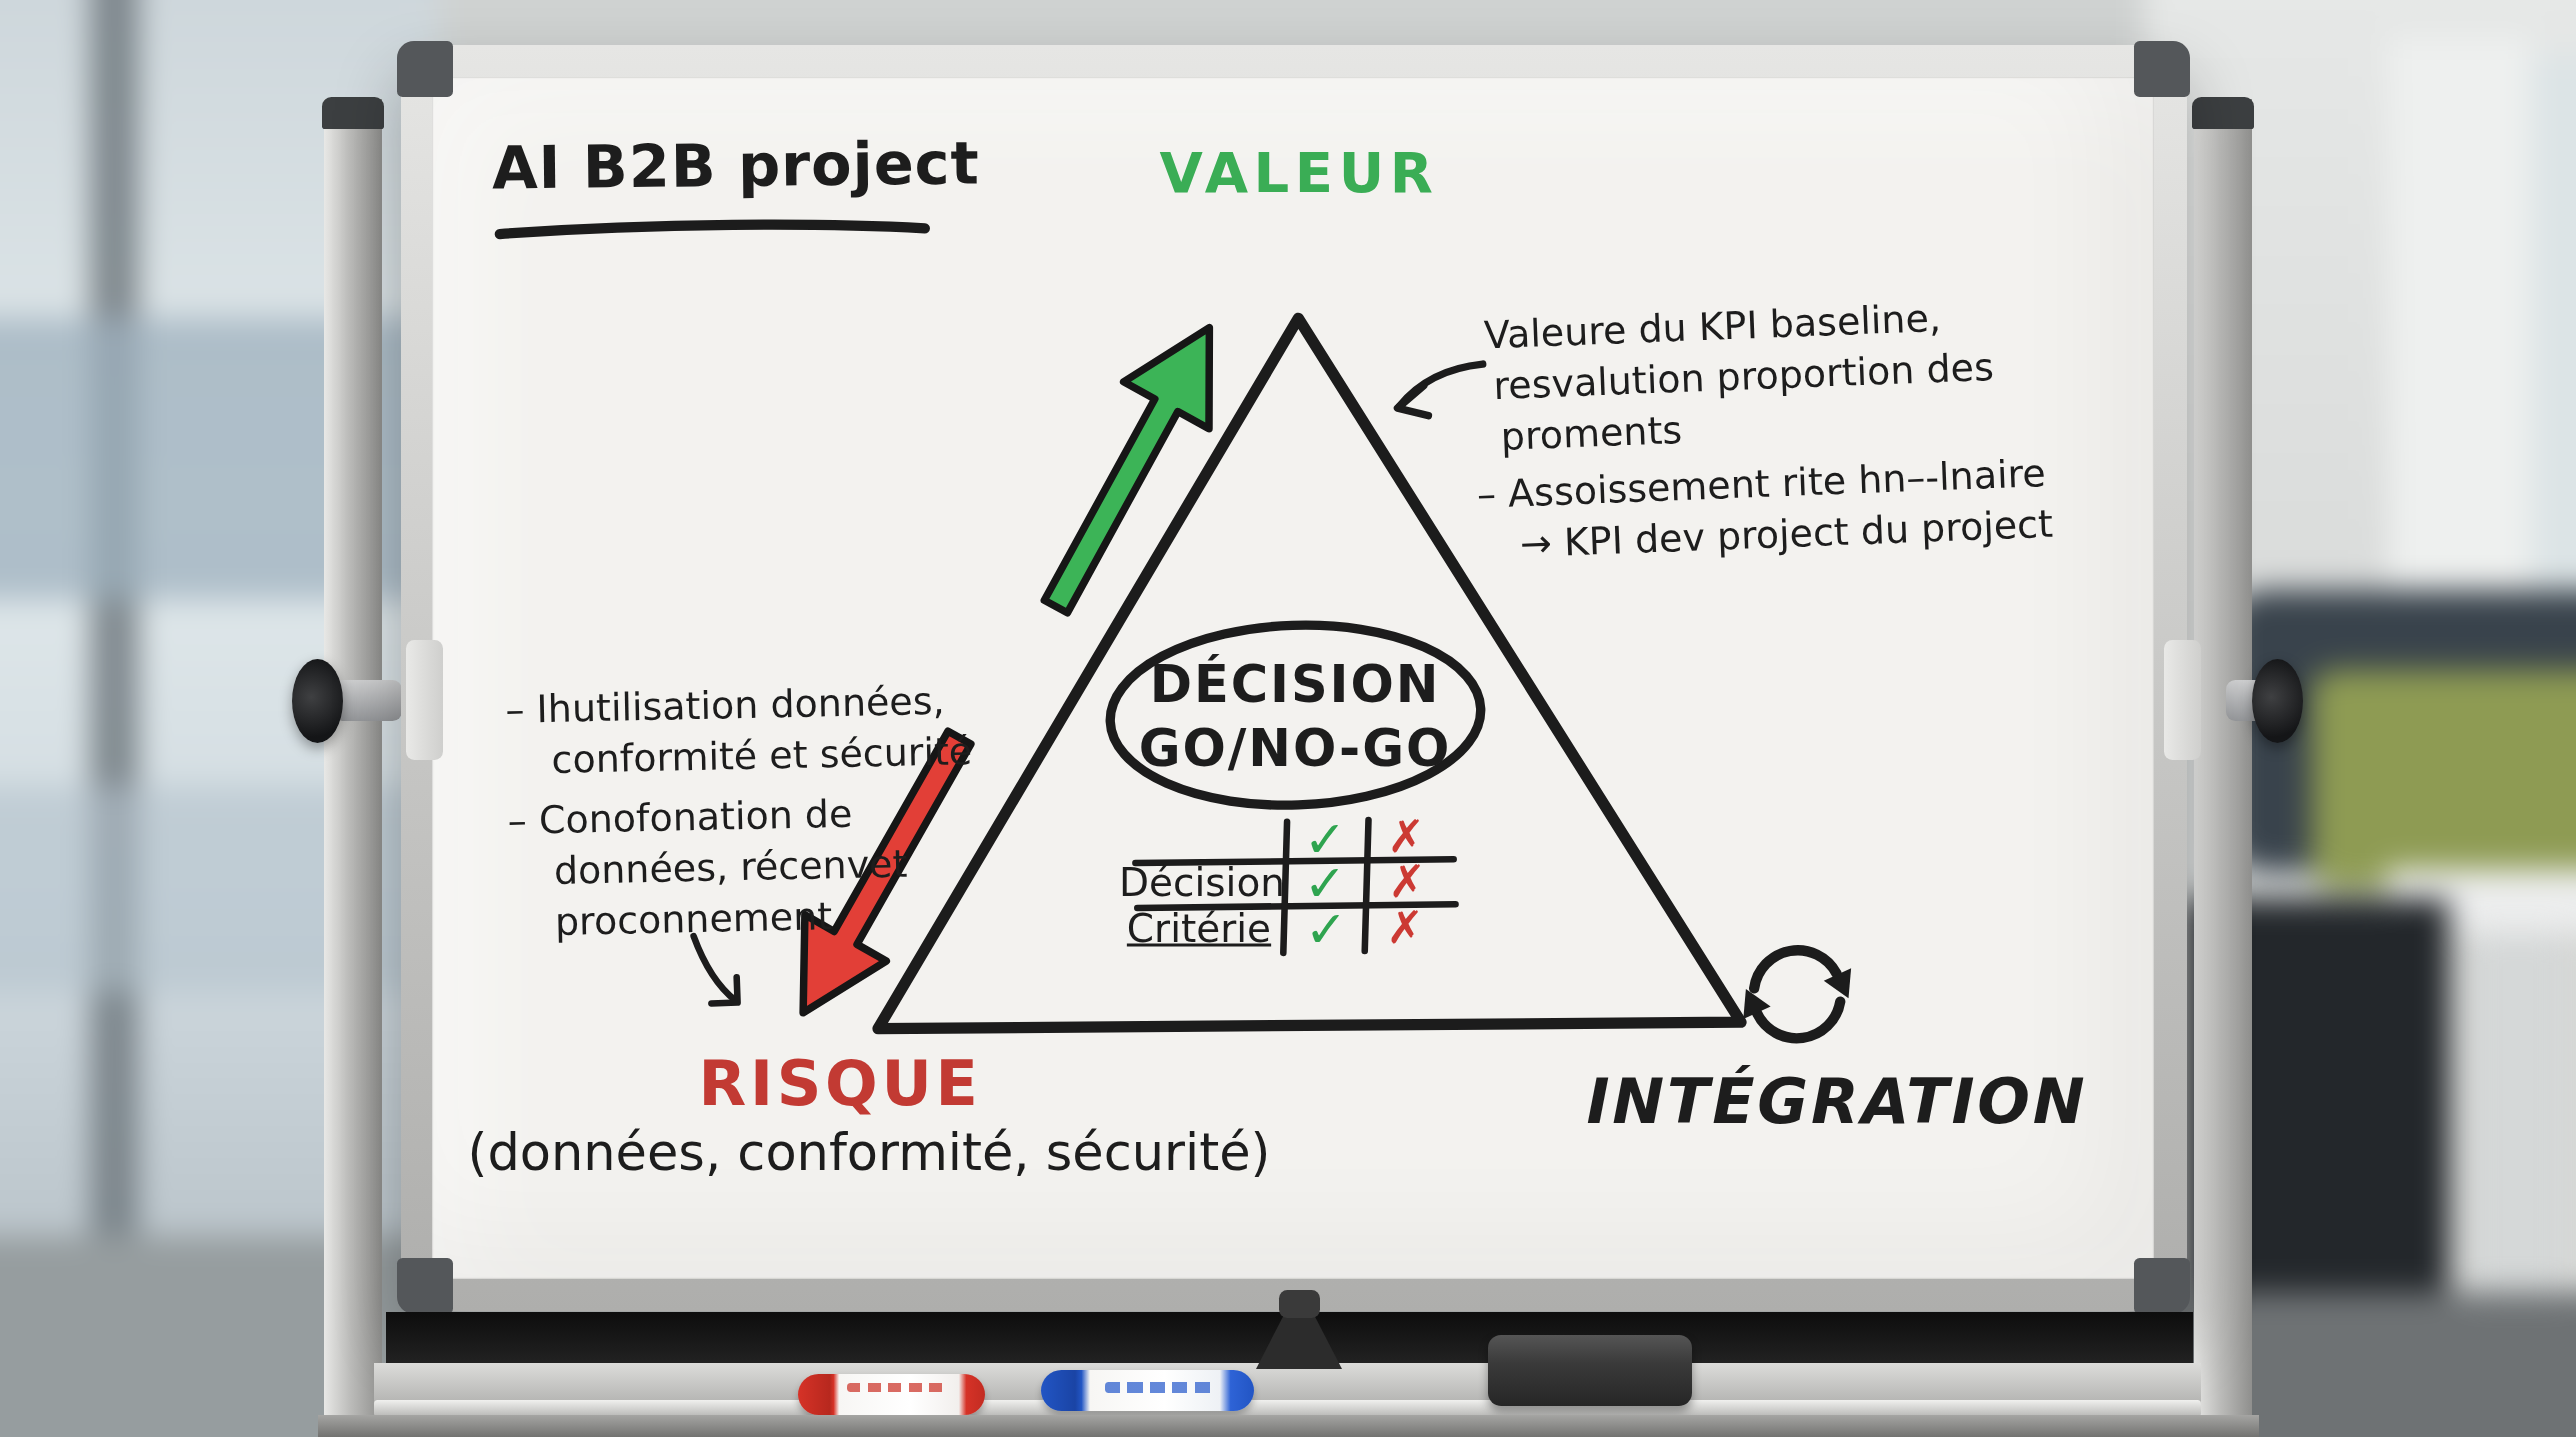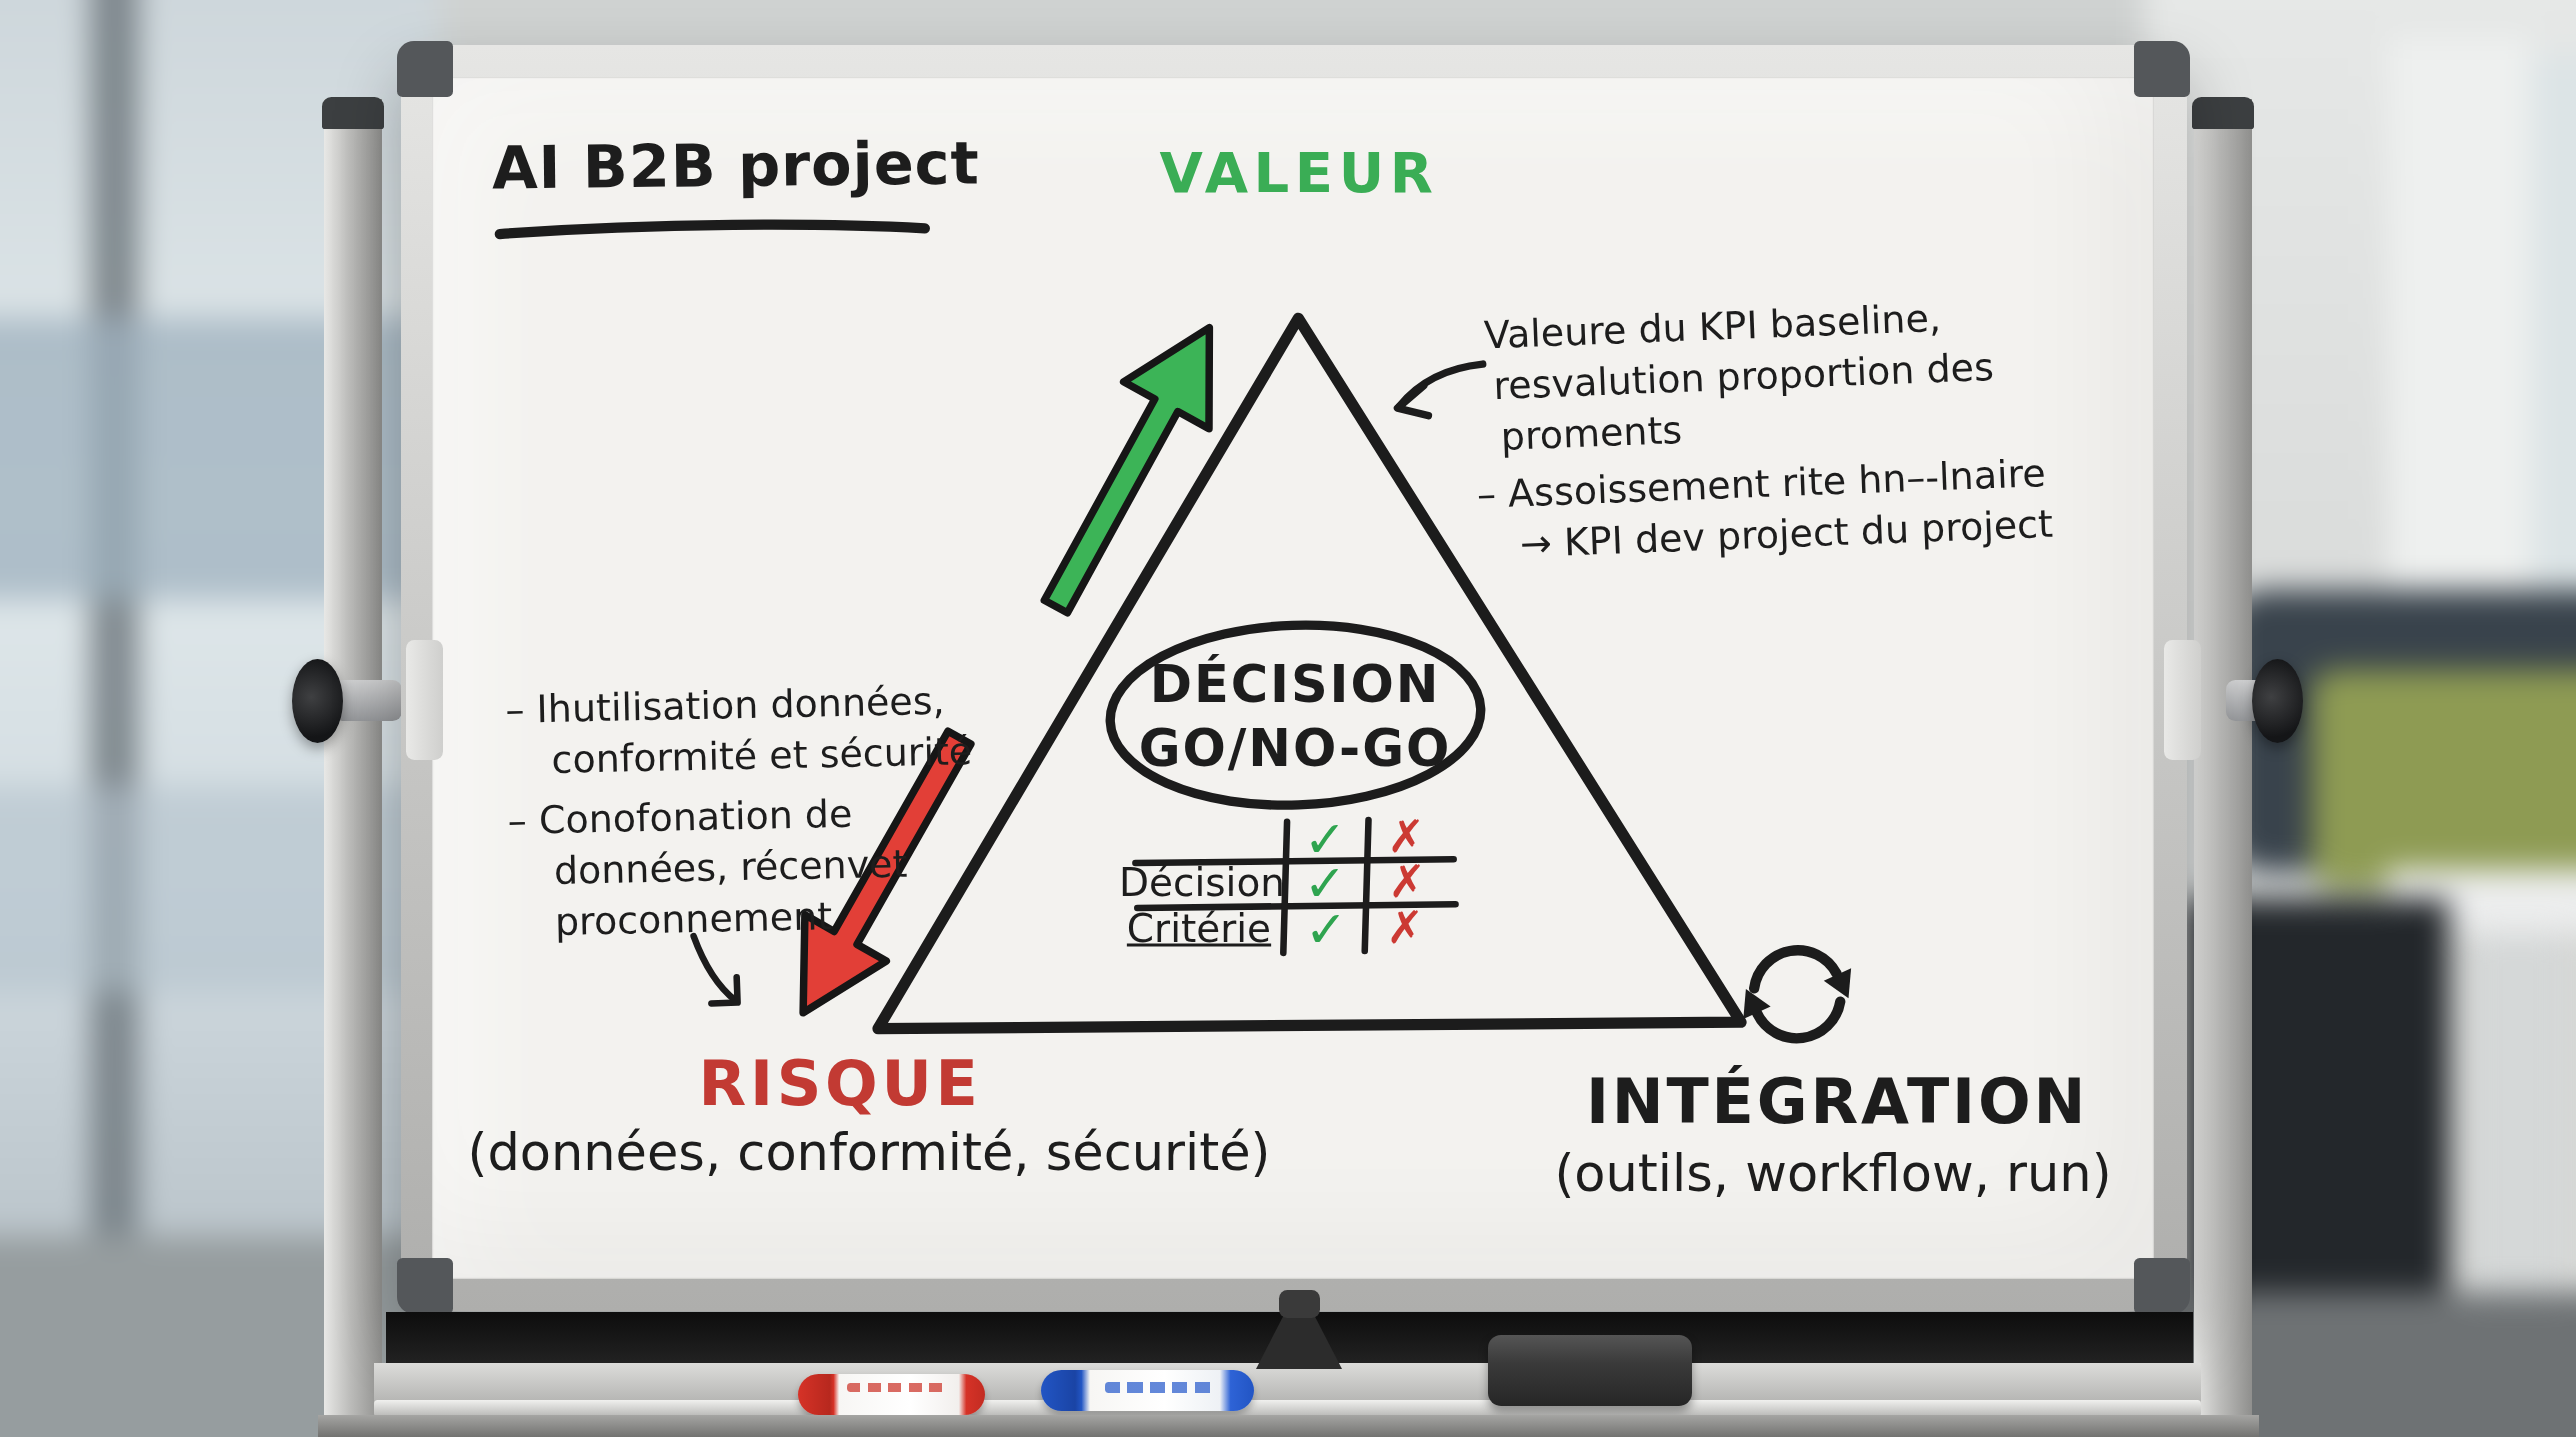--- a/index.html
+++ b/index.html
@@ -135,22 +135,21 @@
   <div class="abs cc" style="left:1325px;top:839px;font-size:51px;font-weight:bold;color:#2ea44f;">✓</div>
   <div class="abs cc" style="left:1325px;top:883px;font-size:51px;font-weight:bold;color:#2ea44f;">✓</div>
   <div class="abs cc" style="left:1326px;top:929px;font-size:51px;font-weight:bold;color:#2ea44f;">✓</div>
   <div class="abs cc" style="left:1406px;top:836px;font-size:45px;font-weight:bold;color:#cc3a33;">✗</div>
   <div class="abs cc" style="left:1407px;top:881px;font-size:45px;font-weight:bold;color:#cc3a33;">✗</div>
   <div class="abs cc" style="left:1405px;top:927px;font-size:45px;font-weight:bold;color:#cc3a33;">✗</div>
 
   <div class="abs cx h-label" style="left:840px;top:1047px;font-size:62px;letter-spacing:3.7px;color:#c23a33;">RISQUE</div>
   <div class="abs cx ink" style="left:869px;top:1123px;font-size:51px;">(données, conformité, sécurité)</div>
 
-  <div class="abs cx ink h-label" style="left:1837px;top:1065px;font-size:62px;letter-spacing:2.8px;">INTÉGRATION</div>
-  <div class="abs cx ink" style="left:1833px;top:1144px;font-size:51px;">(outils, workflow, run)</div>
+  <div class="abs cx ink h-label" style="left:1837px;top:1065px;font-size:62px;letter-spacing:2.8px;font-style:italic;">INTÉGRATION</div>
 
   <div class="gap"></div>
   <div class="tray"></div>
   <div class="tray-lip"></div>
   <div class="clip"></div>
   <div class="clip-knob"></div>
   <div class="marker" style="left:798px;top:1374px;width:187px;
        background:linear-gradient(90deg,#d63227 0%,#b7281e 17%,#d63227 19%,#f7f6f4 22%,#ffffff 60%,#f2efed 86%,#d63227 90%,#c22c22 100%);"></div>
   <div class="abs" style="left:847px;top:1383px;width:103px;height:9.4px;background:repeating-linear-gradient(90deg,#d0463c 0 13px,transparent 13px 20.6px);opacity:.8;border-radius:3.7px;"></div>
   <div class="marker" style="left:1041px;top:1370px;width:213px;

